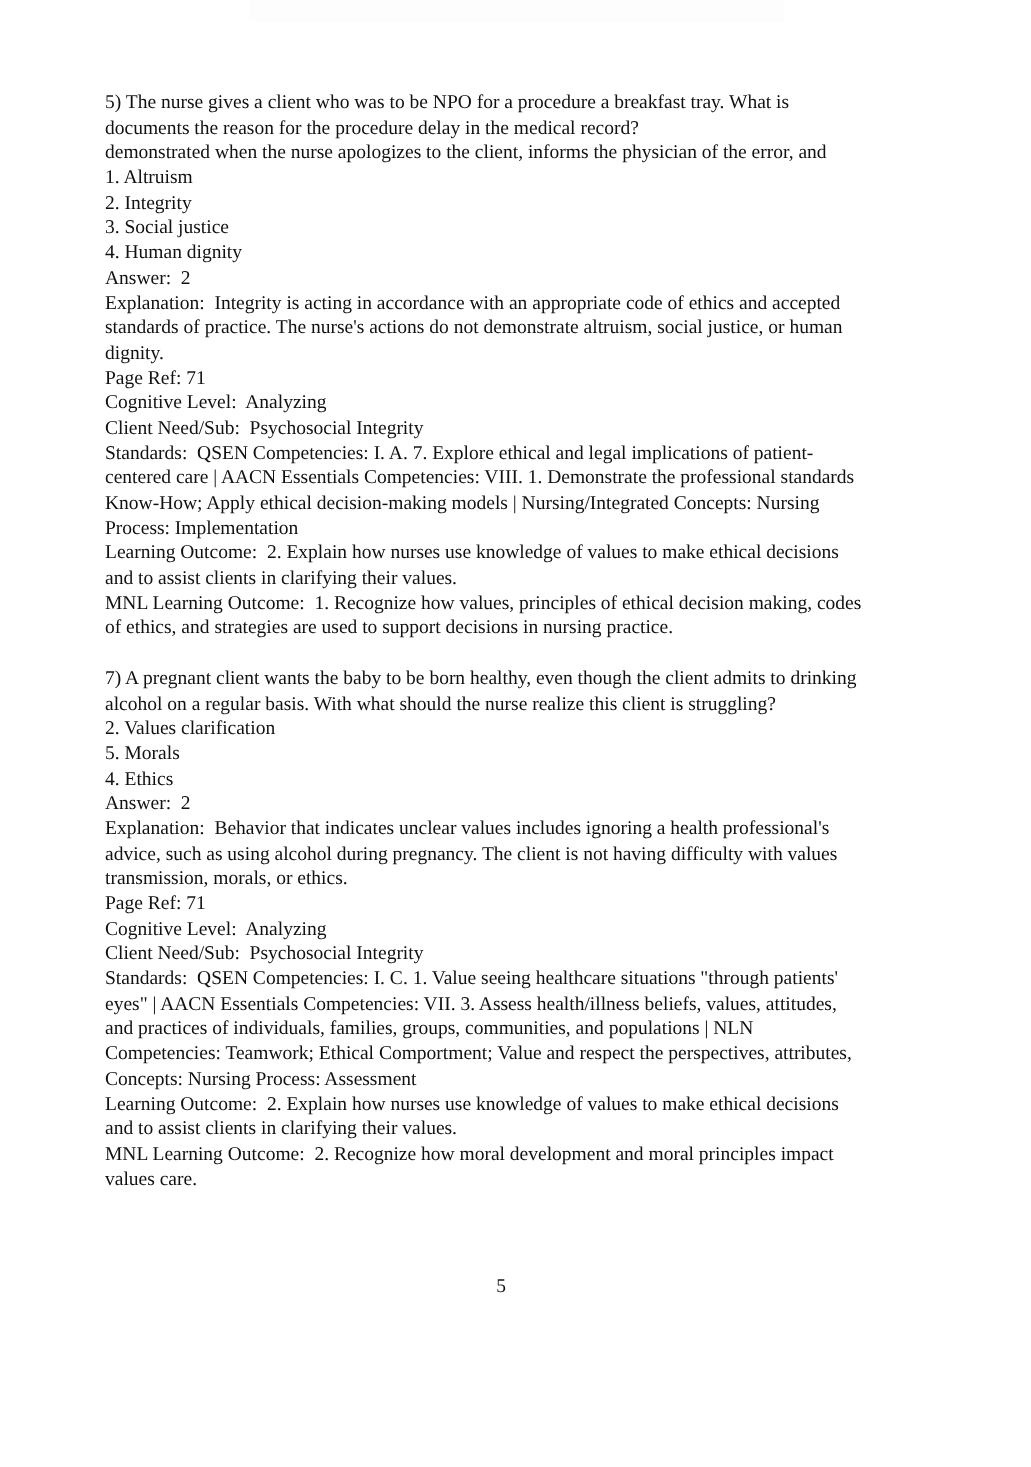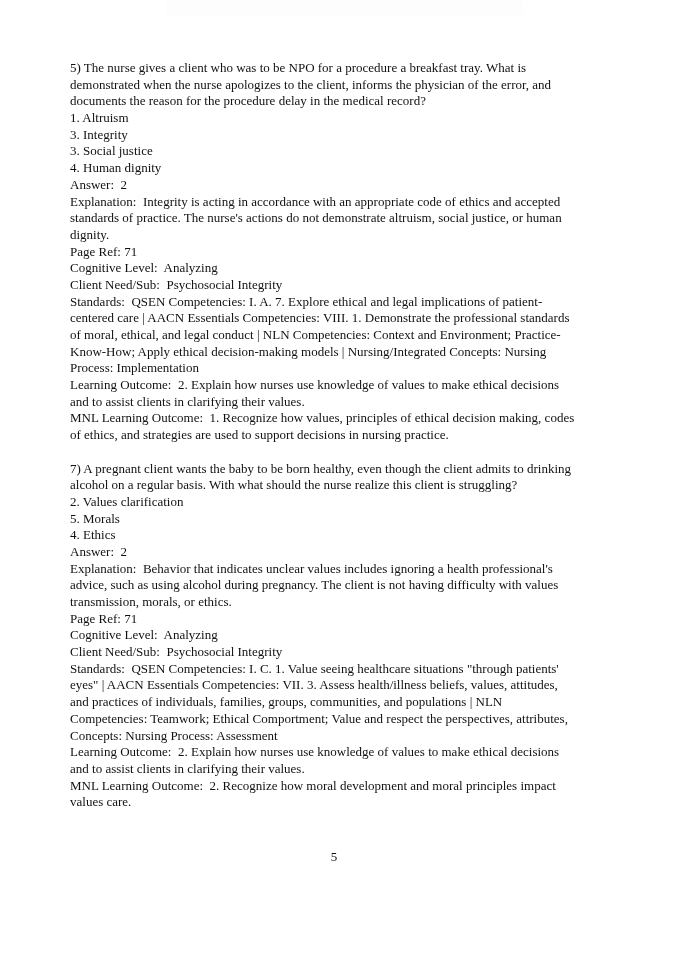--- a/index.html
+++ b/index.html
@@ -50,36 +50,35 @@
 </style>
 </head>
 <body>
 
 <div class="page">
   <div class="header-strip" style="background-color: rgb(253, 253, 253);"></div>
 
   <div class="content">
       <div class="question-block">
         <div class="line">5) The nurse gives a client who was to be NPO for a procedure a breakfast tray. What is</div>
+        <div class="line">documents the reason for the procedure delay in the medical record?</div>
         <div class="line">demonstrated when the nurse apologizes to the client, informs the physician of the error, and</div>
-        <div class="line">documents the reason for the procedure delay in the medical record?</div>
         <div class="line">1. Altruism</div>
-        <div class="line">3. Integrity</div>
+        <div class="line">2. Integrity</div>
         <div class="line">3. Social justice</div>
         <div class="line">4. Human dignity</div>
         <div class="line">Answer:  2</div>
         <div class="line">Explanation:  Integrity is acting in accordance with an appropriate code of ethics and accepted</div>
         <div class="line">standards of practice. The nurse's actions do not demonstrate altruism, social justice, or human</div>
         <div class="line">dignity.</div>
         <div class="line">Page Ref: 71</div>
         <div class="line">Cognitive Level:  Analyzing</div>
         <div class="line">Client Need/Sub:  Psychosocial Integrity</div>
         <div class="line">Standards:  QSEN Competencies: I. A. 7. Explore ethical and legal implications of patient-</div>
         <div class="line">centered care | AACN Essentials Competencies: VIII. 1. Demonstrate the professional standards</div>
-        <div class="line">of moral, ethical, and legal conduct | NLN Competencies: Context and Environment; Practice-</div>
         <div class="line">Know-How; Apply ethical decision-making models | Nursing/Integrated Concepts: Nursing</div>
         <div class="line">Process: Implementation</div>
         <div class="line">Learning Outcome:  2. Explain how nurses use knowledge of values to make ethical decisions</div>
         <div class="line">and to assist clients in clarifying their values.</div>
         <div class="line">MNL Learning Outcome:  1. Recognize how values, principles of ethical decision making, codes</div>
         <div class="line">of ethics, and strategies are used to support decisions in nursing practice.</div>
       </div>
       <div class="line gap"> </div>
       <div class="question-block">
         <div class="line">7) A pregnant client wants the baby to be born healthy, even though the client admits to drinking</div>

